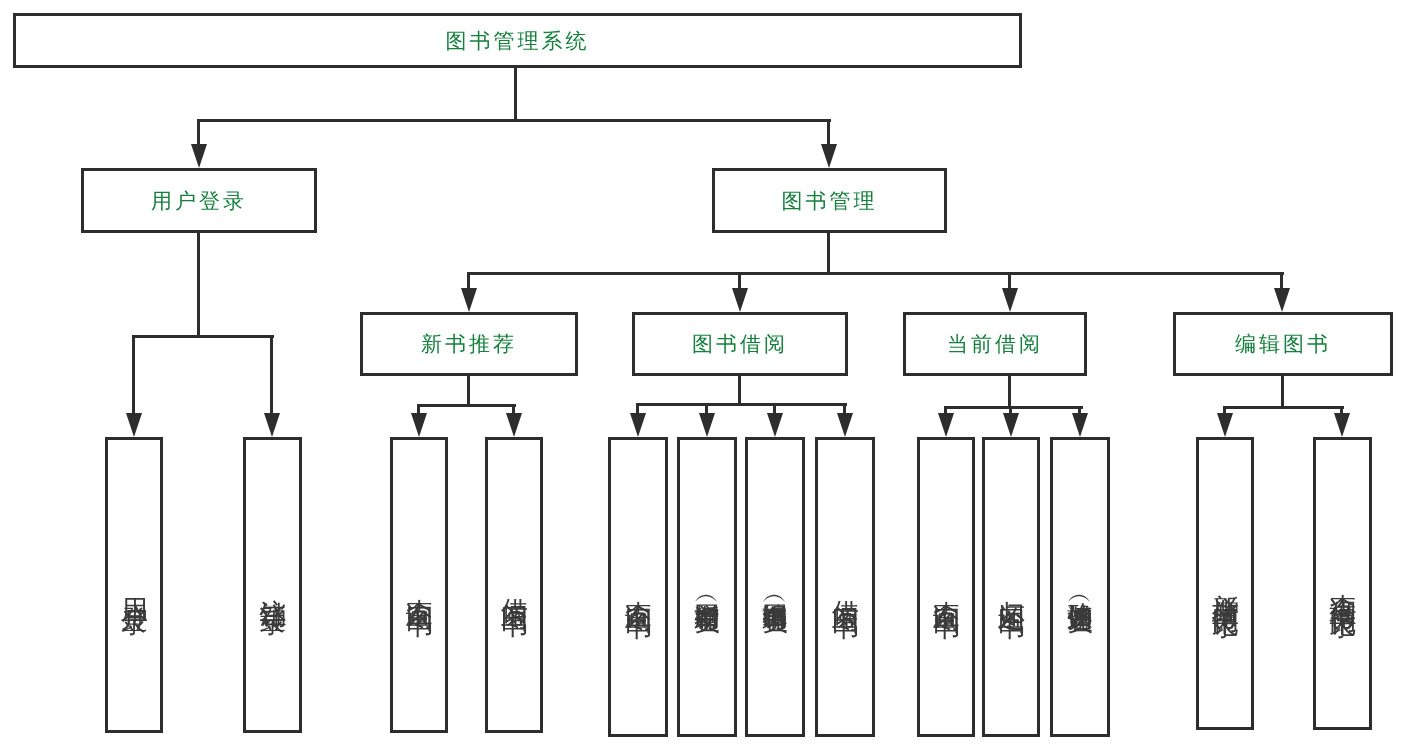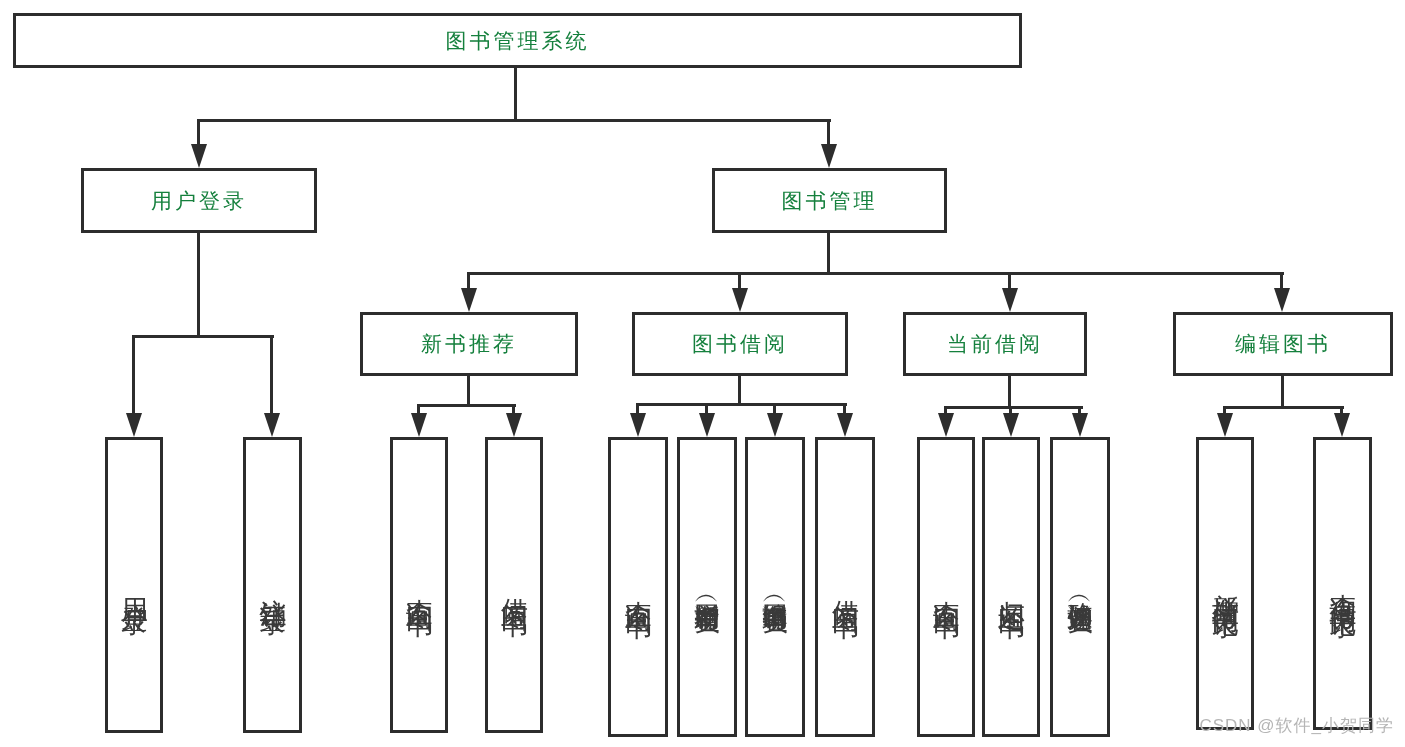--- a/index.html
+++ b/index.html
@@ -206,15 +206,14 @@
   <i class="ln" style="left:1078px; top:406px; width:3px; height:10px;"></i>
   <i class="tri" style="left:1072px; top:413px;"></i>
 
   <i class="ln" style="left:1281px; top:376px; width:3px; height:32px;"></i>
   <i class="ln" style="left:1223px; top:406px; width:121px; height:3px;"></i>
   <i class="ln" style="left:1223px; top:406px; width:3px; height:10px;"></i>
   <i class="tri" style="left:1217px; top:413px;"></i>
   <i class="ln" style="left:1340px; top:406px; width:3px; height:10px;"></i>
   <i class="tri" style="left:1334px; top:413px;"></i>
 
-  <div class="watermark">CSDN @软件_小贺同学</div>
 
 </div>
 
 </body></html>

